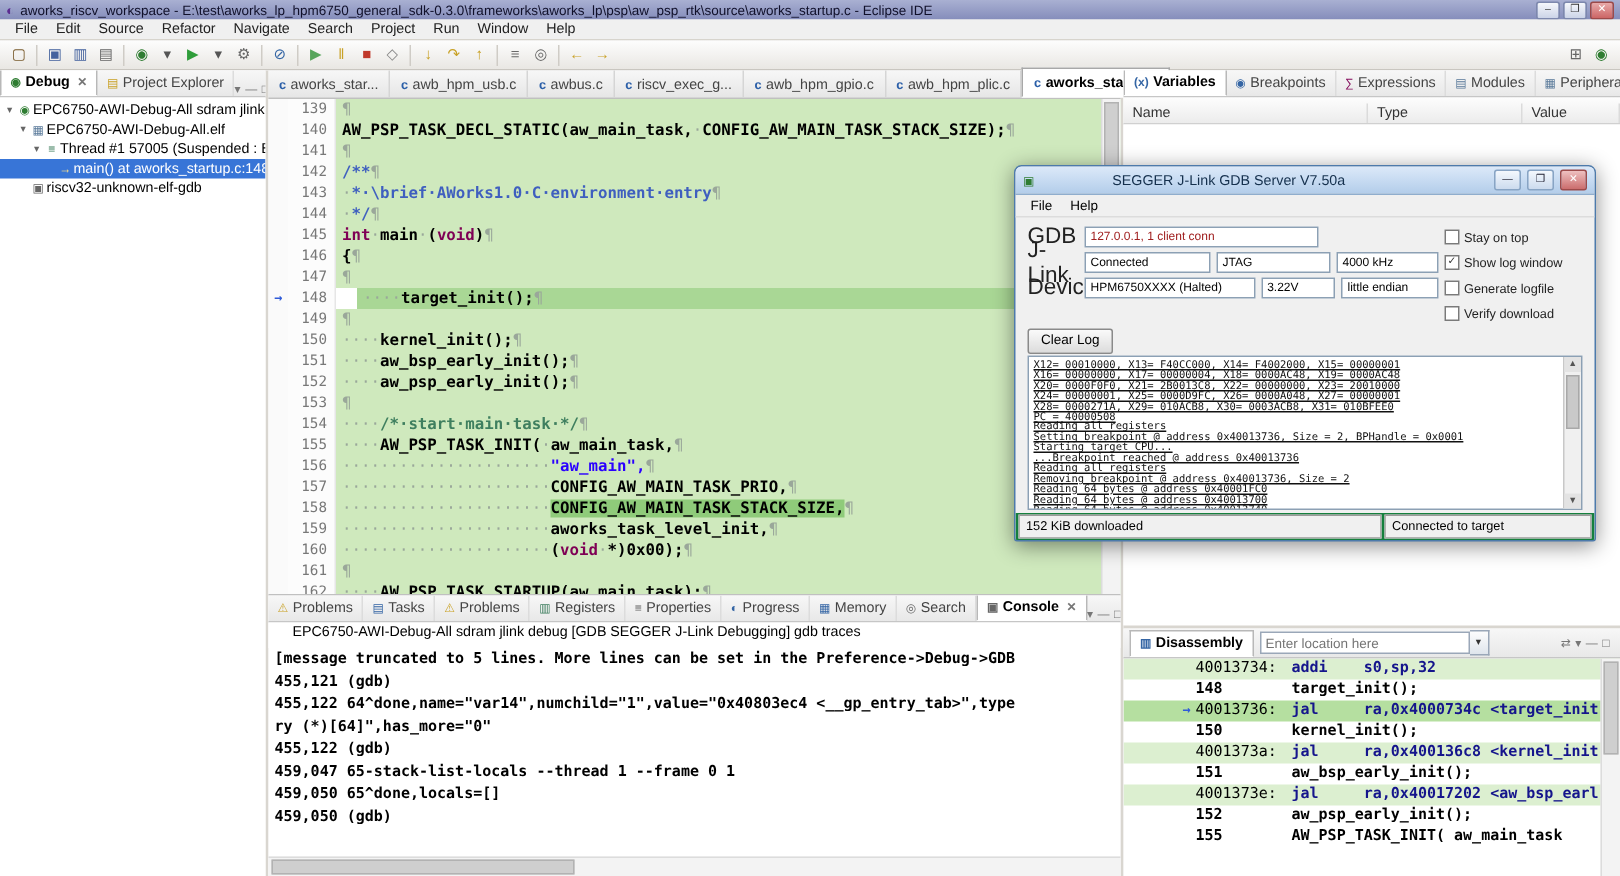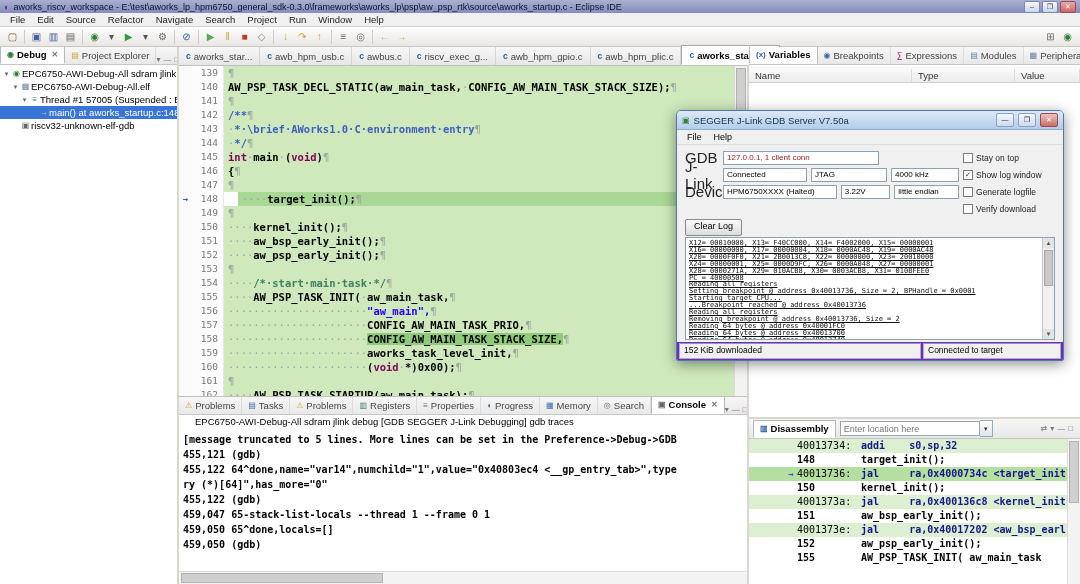--- a/index.html
+++ b/index.html
@@ -96,21 +96,21 @@
   .drow.src .daddr{font-weight:bold;}
   .drow.src .dcode{color:#000;}
   .dscroll{position:absolute;top:0;right:0;bottom:0;width:12px;background:#f3f3f3;border-left:1px solid #dcdcdc;}
   .dscroll-thumb{position:absolute;top:2px;left:1px;right:1px;height:60px;background:#cfcfcf;border:1px solid #b2b2b2;}
   
   .jlink{position:absolute;left:676px;top:110px;width:386px;height:249px;z-index:50;background:#f0f0f0;
     border:1px solid #4d7aab;border-radius:5px 5px 2px 2px;box-shadow:0 3px 14px rgba(0,0,0,.45);
     display:flex;flex-direction:column;overflow:hidden;}
   .jtitle{height:18px;background:linear-gradient(#dce9f9,#b3cdea);display:flex;align-items:center;gap:4px;
     padding:0 5px;font-size:9.5px;color:#15304d;border-bottom:1px solid #8fadcd;flex:0 0 auto;}
-  .jtitle .t{flex:1;white-space:nowrap;overflow:hidden;}
+  .jtitle .t{flex:1;white-space:nowrap;overflow:hidden;margin-left:48px;}
   .jwbtn{width:16px;height:12px;font-size:7px;line-height:12px;text-align:center;
     background:linear-gradient(#f4f8fd,#ccdbee);border:1px solid #88a4c4;border-radius:2px;color:#223;}
   .jwbtn.close{background:linear-gradient(#eec0c0,#cb6d6d);border-color:#9c4a4a;color:#fff;}
   .jmenu{height:14px;background:#f0f0f0;border-bottom:1px solid #dcdcdc;display:flex;align-items:center;
     font-size:9px;padding:0 4px;flex:0 0 auto;}
   .jmenu span{padding:0 6px;}
   .jbody{flex:1;padding:4px 8px 2px 8px;display:flex;flex-direction:column;min-height:0;}
   .jrow{height:17px;display:flex;align-items:center;gap:4px;flex:0 0 auto;}
   .jlabel{width:34px;font-size:15px;color:#222;flex:0 0 auto;}
   .jfield{height:12px;border:1px solid #8ca0b4;background:#fff;font-size:8px;line-height:12px;padding:0 3px;
@@ -119,21 +119,21 @@
   .jcheck{margin-left:auto;display:flex;align-items:center;gap:3px;font-size:8.5px;color:#222;width:92px;flex:0 0 auto;}
   .cbox{width:8px;height:8px;border:1px solid #7a7a7a;background:#fff;font-size:7px;line-height:8px;text-align:center;color:#333;flex:0 0 auto;}
   .jbtnrow{height:20px;display:flex;align-items:center;flex:0 0 auto;}
   .jbutton{height:15px;padding:0 8px;font-size:9px;background:linear-gradient(#fafafa,#dcdcdc);
     border:1px solid #8a8a8a;border-radius:2px;line-height:13px;}
   .jlog{flex:1;border:1px solid #8ca0b4;background:#fff;position:relative;overflow:hidden;min-height:0;}
   .jlog-text{font-family:"DejaVu Sans Mono",monospace;font-size:7px;line-height:6.9px;padding:2px 14px 2px 3px;white-space:pre;color:#111;text-decoration:underline;}
   .jlog-scroll{position:absolute;top:0;right:0;bottom:0;width:11px;background:#f0f0f0;border-left:1px solid #c8c8c8;}
   .jlog-thumb{position:absolute;left:1px;right:1px;top:12px;height:34px;background:#c9c9c9;border:1px solid #a8a8a8;}
   .jlog-arrow{position:absolute;left:0;right:0;height:10px;font-size:6px;text-align:center;line-height:10px;color:#555;background:#e3e3e3;}
-  .jstatus{height:16px;display:flex;gap:2px;padding:1px 2px;flex:0 0 auto;background:#6d28d9;}
+  .jstatus{height:16px;display:flex;gap:2px;padding:1px 2px;flex:0 0 auto;background:#15803d;}
   .jcell{border:1px solid #b0b0b0;border-top-color:#9a9a9a;font-size:8.5px;line-height:12px;padding:0 4px;background:#f0f0f0;
     white-space:nowrap;overflow:hidden;}
   .jcell.left{flex:1;}
   .jcell.right{width:128px;flex:0 0 auto;}
 </style>
 </head>
 <body>
 
 <div class="app">
   <div class="titlebar">

